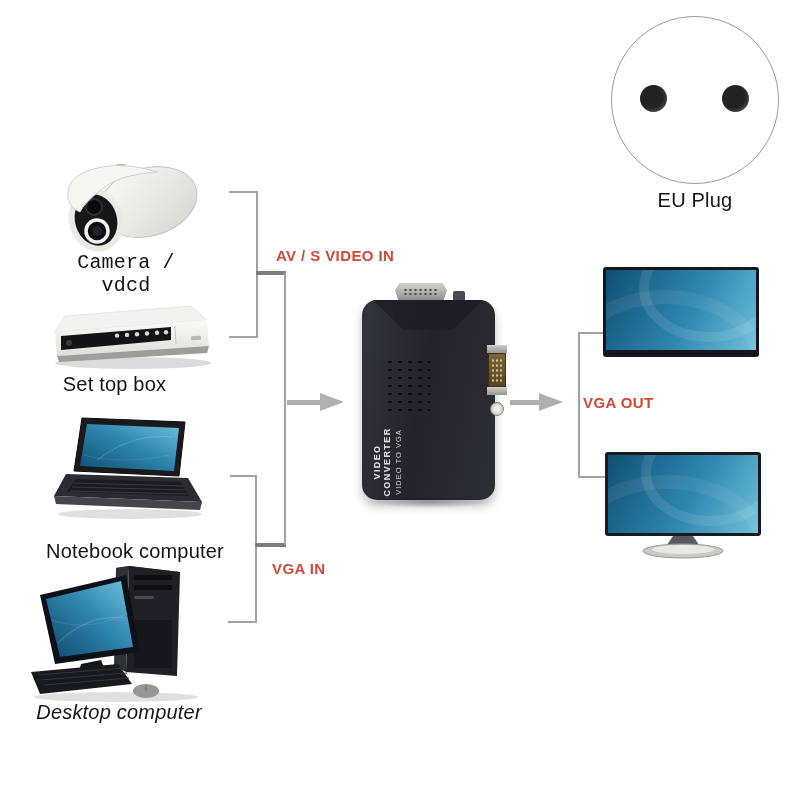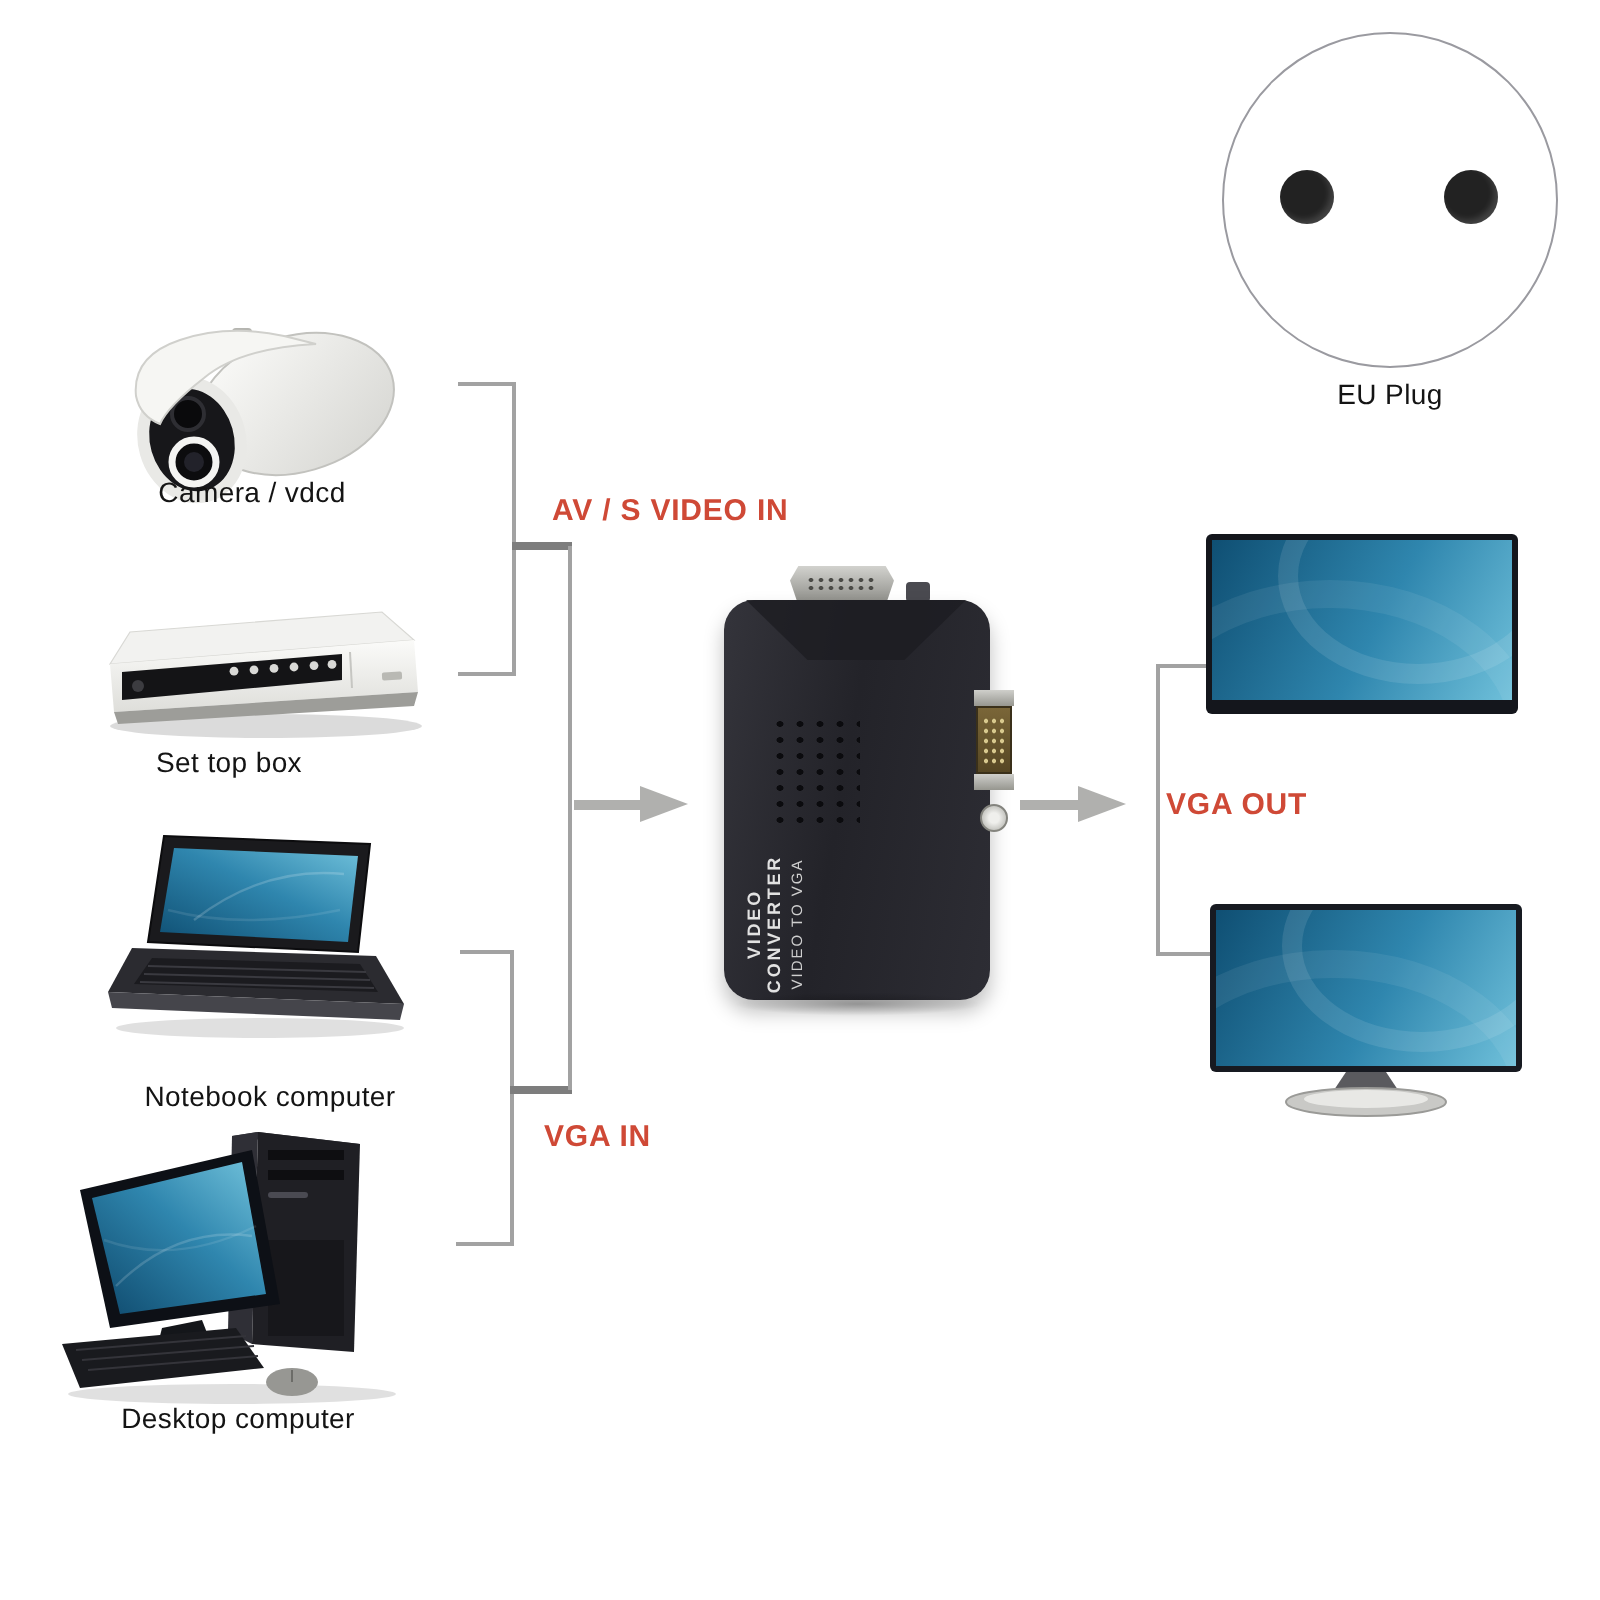--- a/index.html
+++ b/index.html
@@ -12,21 +12,21 @@
 
   
   .line { position:absolute; background:#a2a2a2; }
   .jbar { position:absolute; background:#7d7d7d; }
   .arrow-bar { position:absolute; background:#b0b0ae; height:5px; }
   .arrow-head { position:absolute; width:0; height:0;
     border-top:9px solid transparent; border-bottom:9px solid transparent;
     border-left:24px solid #b0b0ae; }
 
   
-  .dev-label { position:absolute; color:#141414; font-size:14px; text-align:center;
+  .dev-label { position:absolute; color:#141414; font-size:20px; text-align:center;
     letter-spacing:.2px; }
   .conn-label { position:absolute; color:#cf4936; font-weight:bold; font-size:15px;
     letter-spacing:.4px; white-space:nowrap; }
 
   
   .euplug-circle { position:absolute; left:611px; top:16px; width:168px; height:168px;
     border:1.5px solid #9a9aa0; border-radius:50%; background:#fff; }
   .euplug-pin { position:absolute; width:27px; height:27px; border-radius:50%;
     background:#222; box-shadow:inset -2px -2px 3px rgba(255,255,255,.15); }
 
@@ -107,21 +107,21 @@
     <rect x="58" y="6" width="10" height="7" rx="2" fill="#b5b5b0"></rect>
     <rect x="100" y="9" width="10" height="7" rx="2" fill="#b5b5b0"></rect>
     <ellipse cx="90" cy="44" rx="50" ry="34" transform="rotate(-16 90 44)" fill="url(#camBody)" stroke="#c2c2be" stroke-width="1"></ellipse>
     <ellipse cx="38" cy="62" rx="27" ry="32" transform="rotate(-16 38 62)" fill="#e9e9e6"></ellipse>
     <ellipse cx="38" cy="62" rx="21" ry="26" transform="rotate(-16 38 62)" fill="#17171a"></ellipse>
     <circle cx="36" cy="49" r="8" fill="#0a0a0c" stroke="#2e2e33" stroke-width="2"></circle>
     <circle cx="39" cy="73" r="11" fill="#0c0c0e" stroke="#f4f4f2" stroke-width="3.5"></circle>
     <circle cx="39" cy="73" r="5" fill="#22222a"></circle>
     <path d="M10 40 Q8 20 32 12 Q56 4 84 10 L100 14 Q62 16 44 31 Q26 45 22 54 Q12 50 10 40 Z" fill="#f6f6f3" stroke="#d0d0cc" stroke-width="1"></path>
   </svg>
-  <div class="dev-label" style="left:51px; top:238px; width:150px;">Camera / vdcd</div>
+  <div class="dev-label" style="left:51px; top:251px; width:150px;font-family:Liberation Mono, monospace;">Camera / vdcd</div>
 
   <svg class="devimg" style="left:43px; top:300px;" width="172" height="72" viewBox="0 0 172 72">
     <defs>
       <linearGradient id="stbGrad" x1="0" y1="0" x2="0" y2="1">
         <stop offset="0" stop-color="#fbfbf9"></stop>
           <stop offset="1" stop-color="#dededa"></stop>
       </linearGradient>
     </defs>
     <ellipse cx="90" cy="63" rx="78" ry="6" fill="rgba(0,0,0,.14)"></ellipse>
     <polygon points="22,16 148,6 164,20 12,32" fill="#f2f2f0" stroke="#d8d8d4" stroke-width="0.6"></polygon>
@@ -184,21 +184,21 @@
     <path d="M24 62 Q60 75 100 55" stroke="rgba(255,255,255,.10)" stroke-width="1.2" fill="none"></path>
     <polygon points="53,106 73,102 80,120 49,122" fill="#14161a"></polygon>
     <ellipse cx="65" cy="122" rx="27" ry="6" fill="#23252b"></ellipse>
     <polygon points="3,114 90,106 104,126 12,136" fill="#191a1e"></polygon>
     <line x1="10" y1="117" x2="95" y2="110" stroke="#34343a" stroke-width="1"></line>
     <line x1="13" y1="122" x2="99" y2="115" stroke="#34343a" stroke-width="1"></line>
     <line x1="16" y1="127" x2="101" y2="120" stroke="#34343a" stroke-width="1"></line>
     <ellipse cx="118" cy="133" rx="13" ry="7" fill="#979793"></ellipse>
     <line x1="118" y1="127" x2="118" y2="133" stroke="#6c6c68" stroke-width="1"></line>
   </svg>
-  <div class="dev-label" style="left:28px; top:701px; width:182px;">Desktop computer</div>
+  <div class="dev-label" style="left:28px; top:701px; width:182px;font-style:italic;">Desktop computer</div>
 
   <div class="line" style="left:229px; top:191px; width:28px; height:2px;"></div>
   <div class="line" style="left:256px; top:191px; width:2px; height:147px;"></div>
   <div class="line" style="left:229px; top:336px; width:28px; height:2px;"></div>
   <div class="jbar" style="left:256px; top:271px; width:30px; height:4px;"></div>
 
   <div class="line" style="left:230px; top:475px; width:27px; height:2px;"></div>
   <div class="line" style="left:255px; top:475px; width:2px; height:148px;"></div>
   <div class="line" style="left:228px; top:621px; width:29px; height:2px;"></div>
   <div class="jbar" style="left:255px; top:543px; width:31px; height:4px;"></div>

